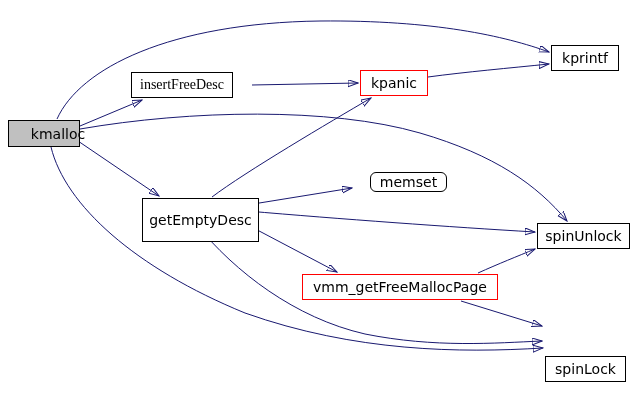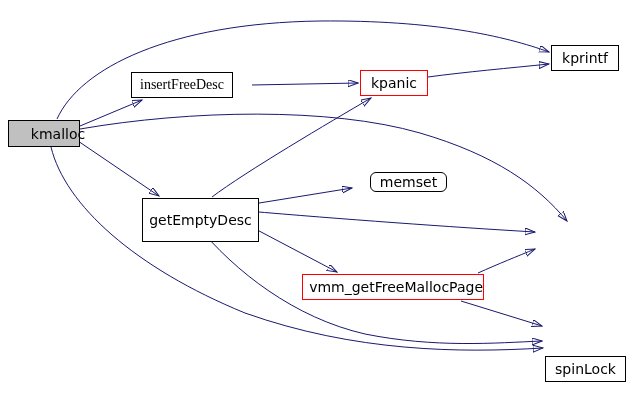--- a/index.html
+++ b/index.html
@@ -95,22 +95,25 @@
   </div>
 
   <div class="node" style="left:370px; top:172px; width:77px; height:20px;border-radius:6px;">
     <span>memset</span>
   </div>
 
   <div class="node" style="left:130px; top:198px; width:117px; height:44px;margin-left:12px;">
     <span>getEmptyDesc</span>
   </div>
 
+  <div class="node" style="left:537px; top:223px; width:93px; height:26px;">
+    <span>spinUnlock</span>
+  </div>
 
-  <div class="node highlight" style="left:302px; top:274px; width:182px; height:26px;justify-content:flex-end;">
+  <div class="node highlight" style="left:302px; top:274px; width:196px; height:26px;">
     <span>vmm_getFreeMallocPage</span>
   </div>
 
   <div class="node" style="left:545px; top:324px; width:81px; height:26px;margin-top:32px;">
     <span>spinLock</span>
   </div>
 
 </div>
 
 </body></html>

